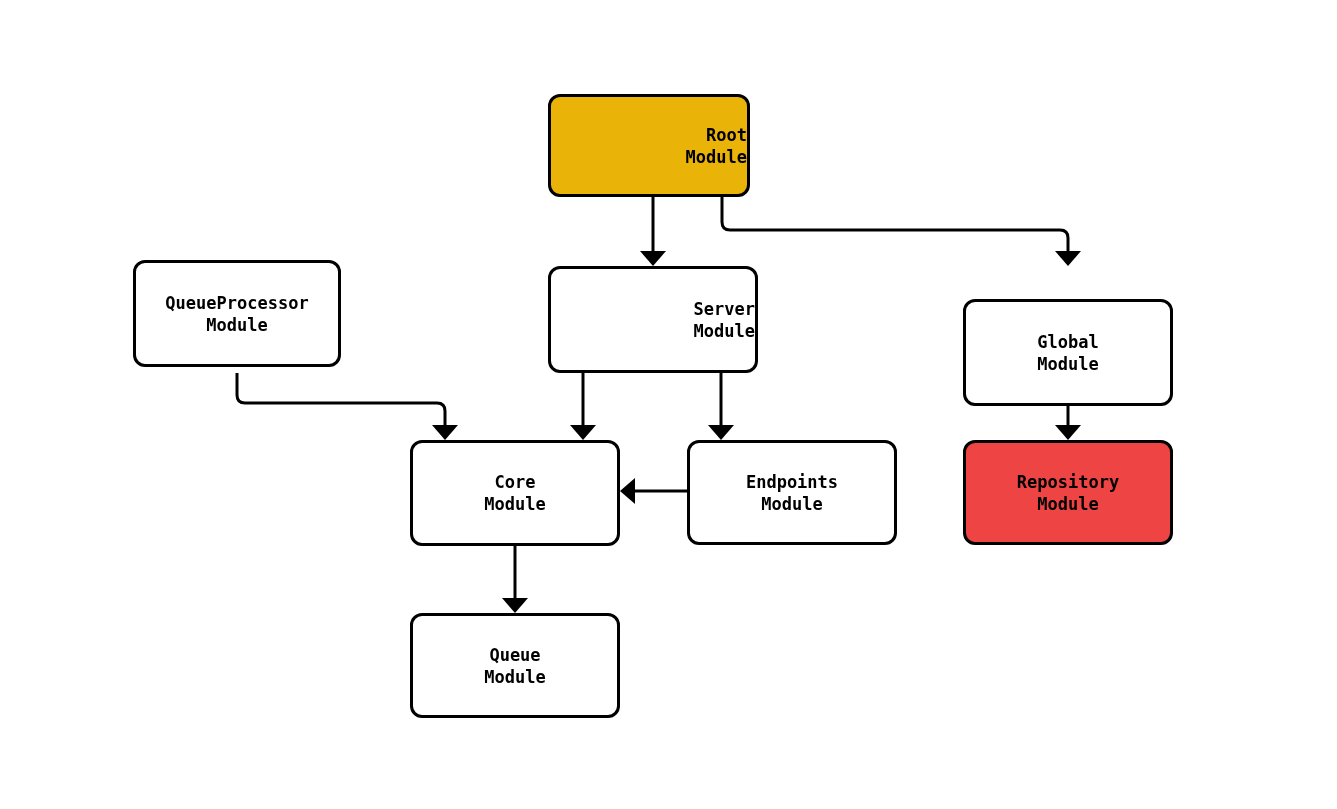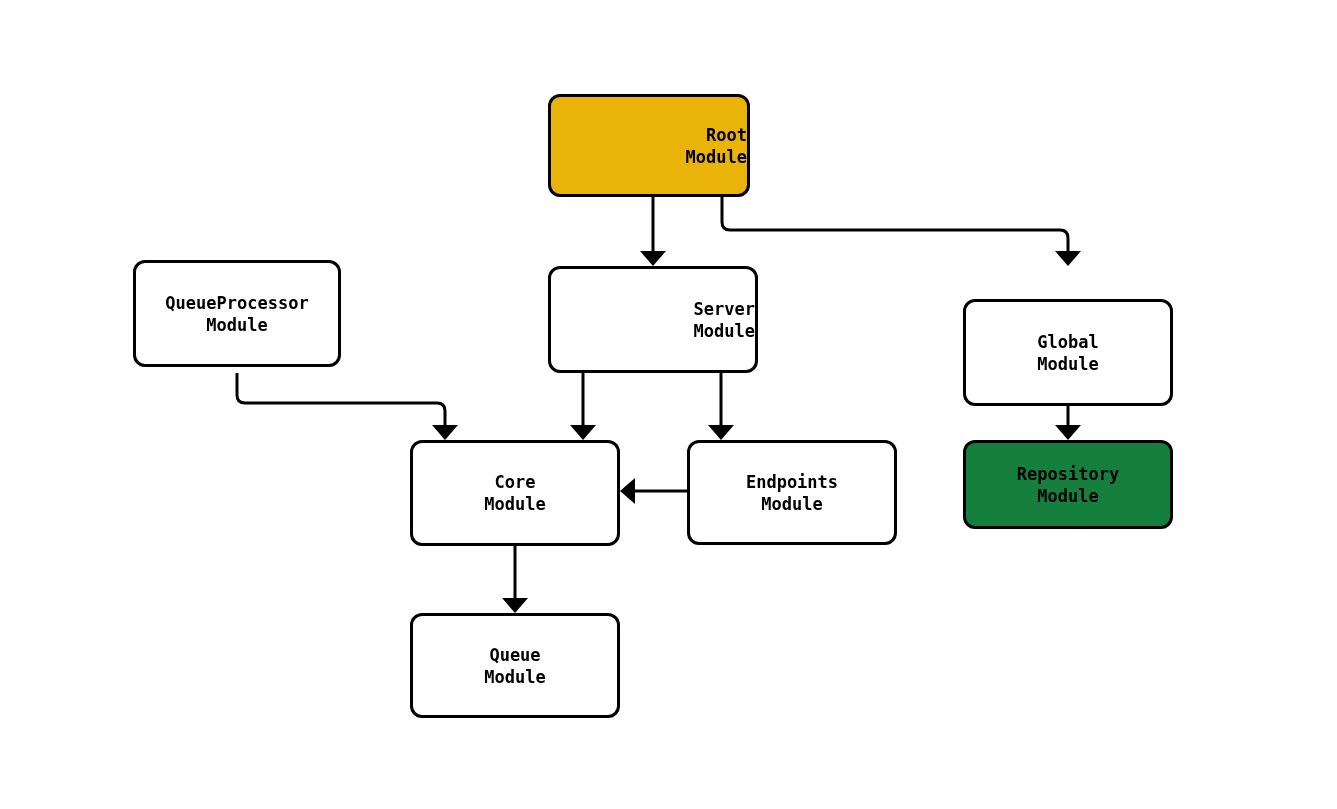--- a/index.html
+++ b/index.html
@@ -96,21 +96,21 @@
   <div class="node" style="left: 410px; top: 440px; width: 210px; height: 106px; border-color: rgb(0, 0, 0); background: rgb(255, 255, 255);">
     <span class="node-label">Core</span>
     <span class="node-label">Module</span>
   </div>
 
   <div class="node" style="left: 687px; top: 440px; width: 210px; height: 105px; border-color: rgb(0, 0, 0); background: rgb(255, 255, 255);">
     <span class="node-label">Endpoints</span>
     <span class="node-label">Module</span>
   </div>
 
-  <div class="node" style="left: 963px; top: 440px; width: 210px; height: 89px; border-color: rgb(0, 0, 0); background: #15803d;">
+  <div class="node" style="left: 963px; top: 440px; width: 210px; height: 105px; border-color: rgb(0, 0, 0); background: #ef4444;">
     <span class="node-label">Repository</span>
     <span class="node-label">Module</span>
   </div>
 
   <div class="node" style="left: 410px; top: 613px; width: 210px; height: 105px; border-color: rgb(0, 0, 0); background: rgb(255, 255, 255); align-items: center;">
     <span class="node-label">Queue</span>
     <span class="node-label">Module</span>
   </div>
 
 </div>

